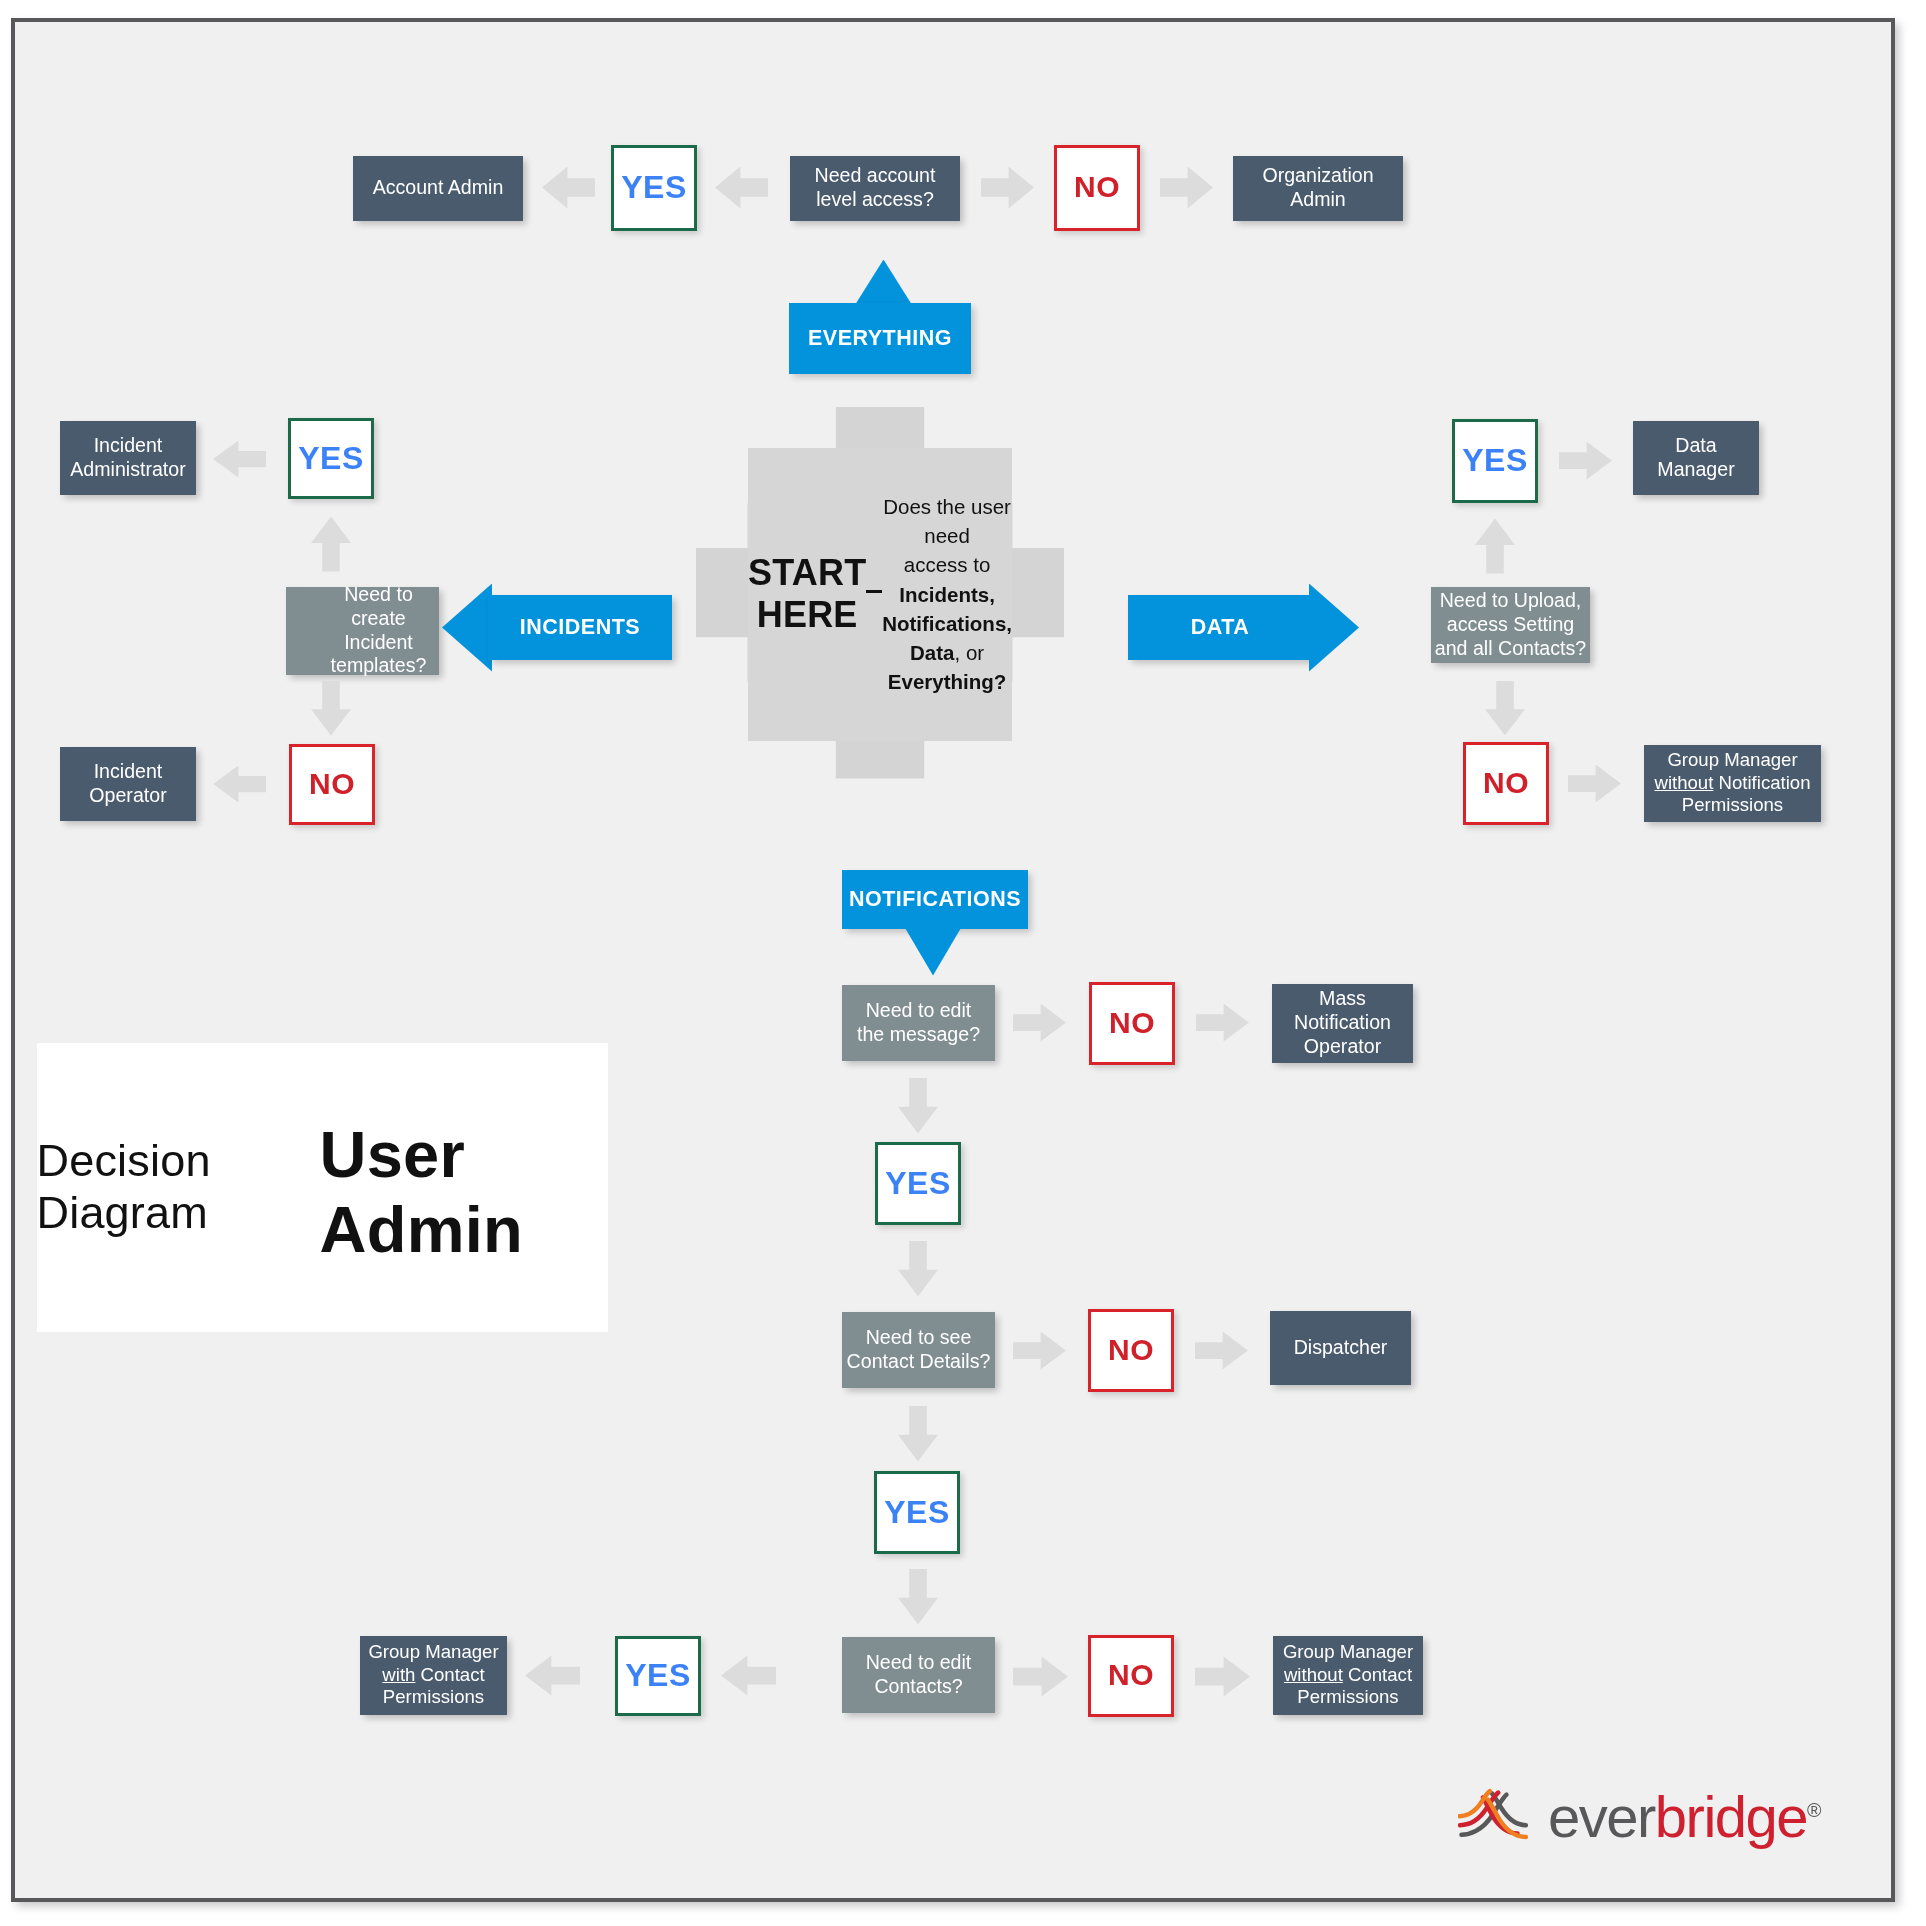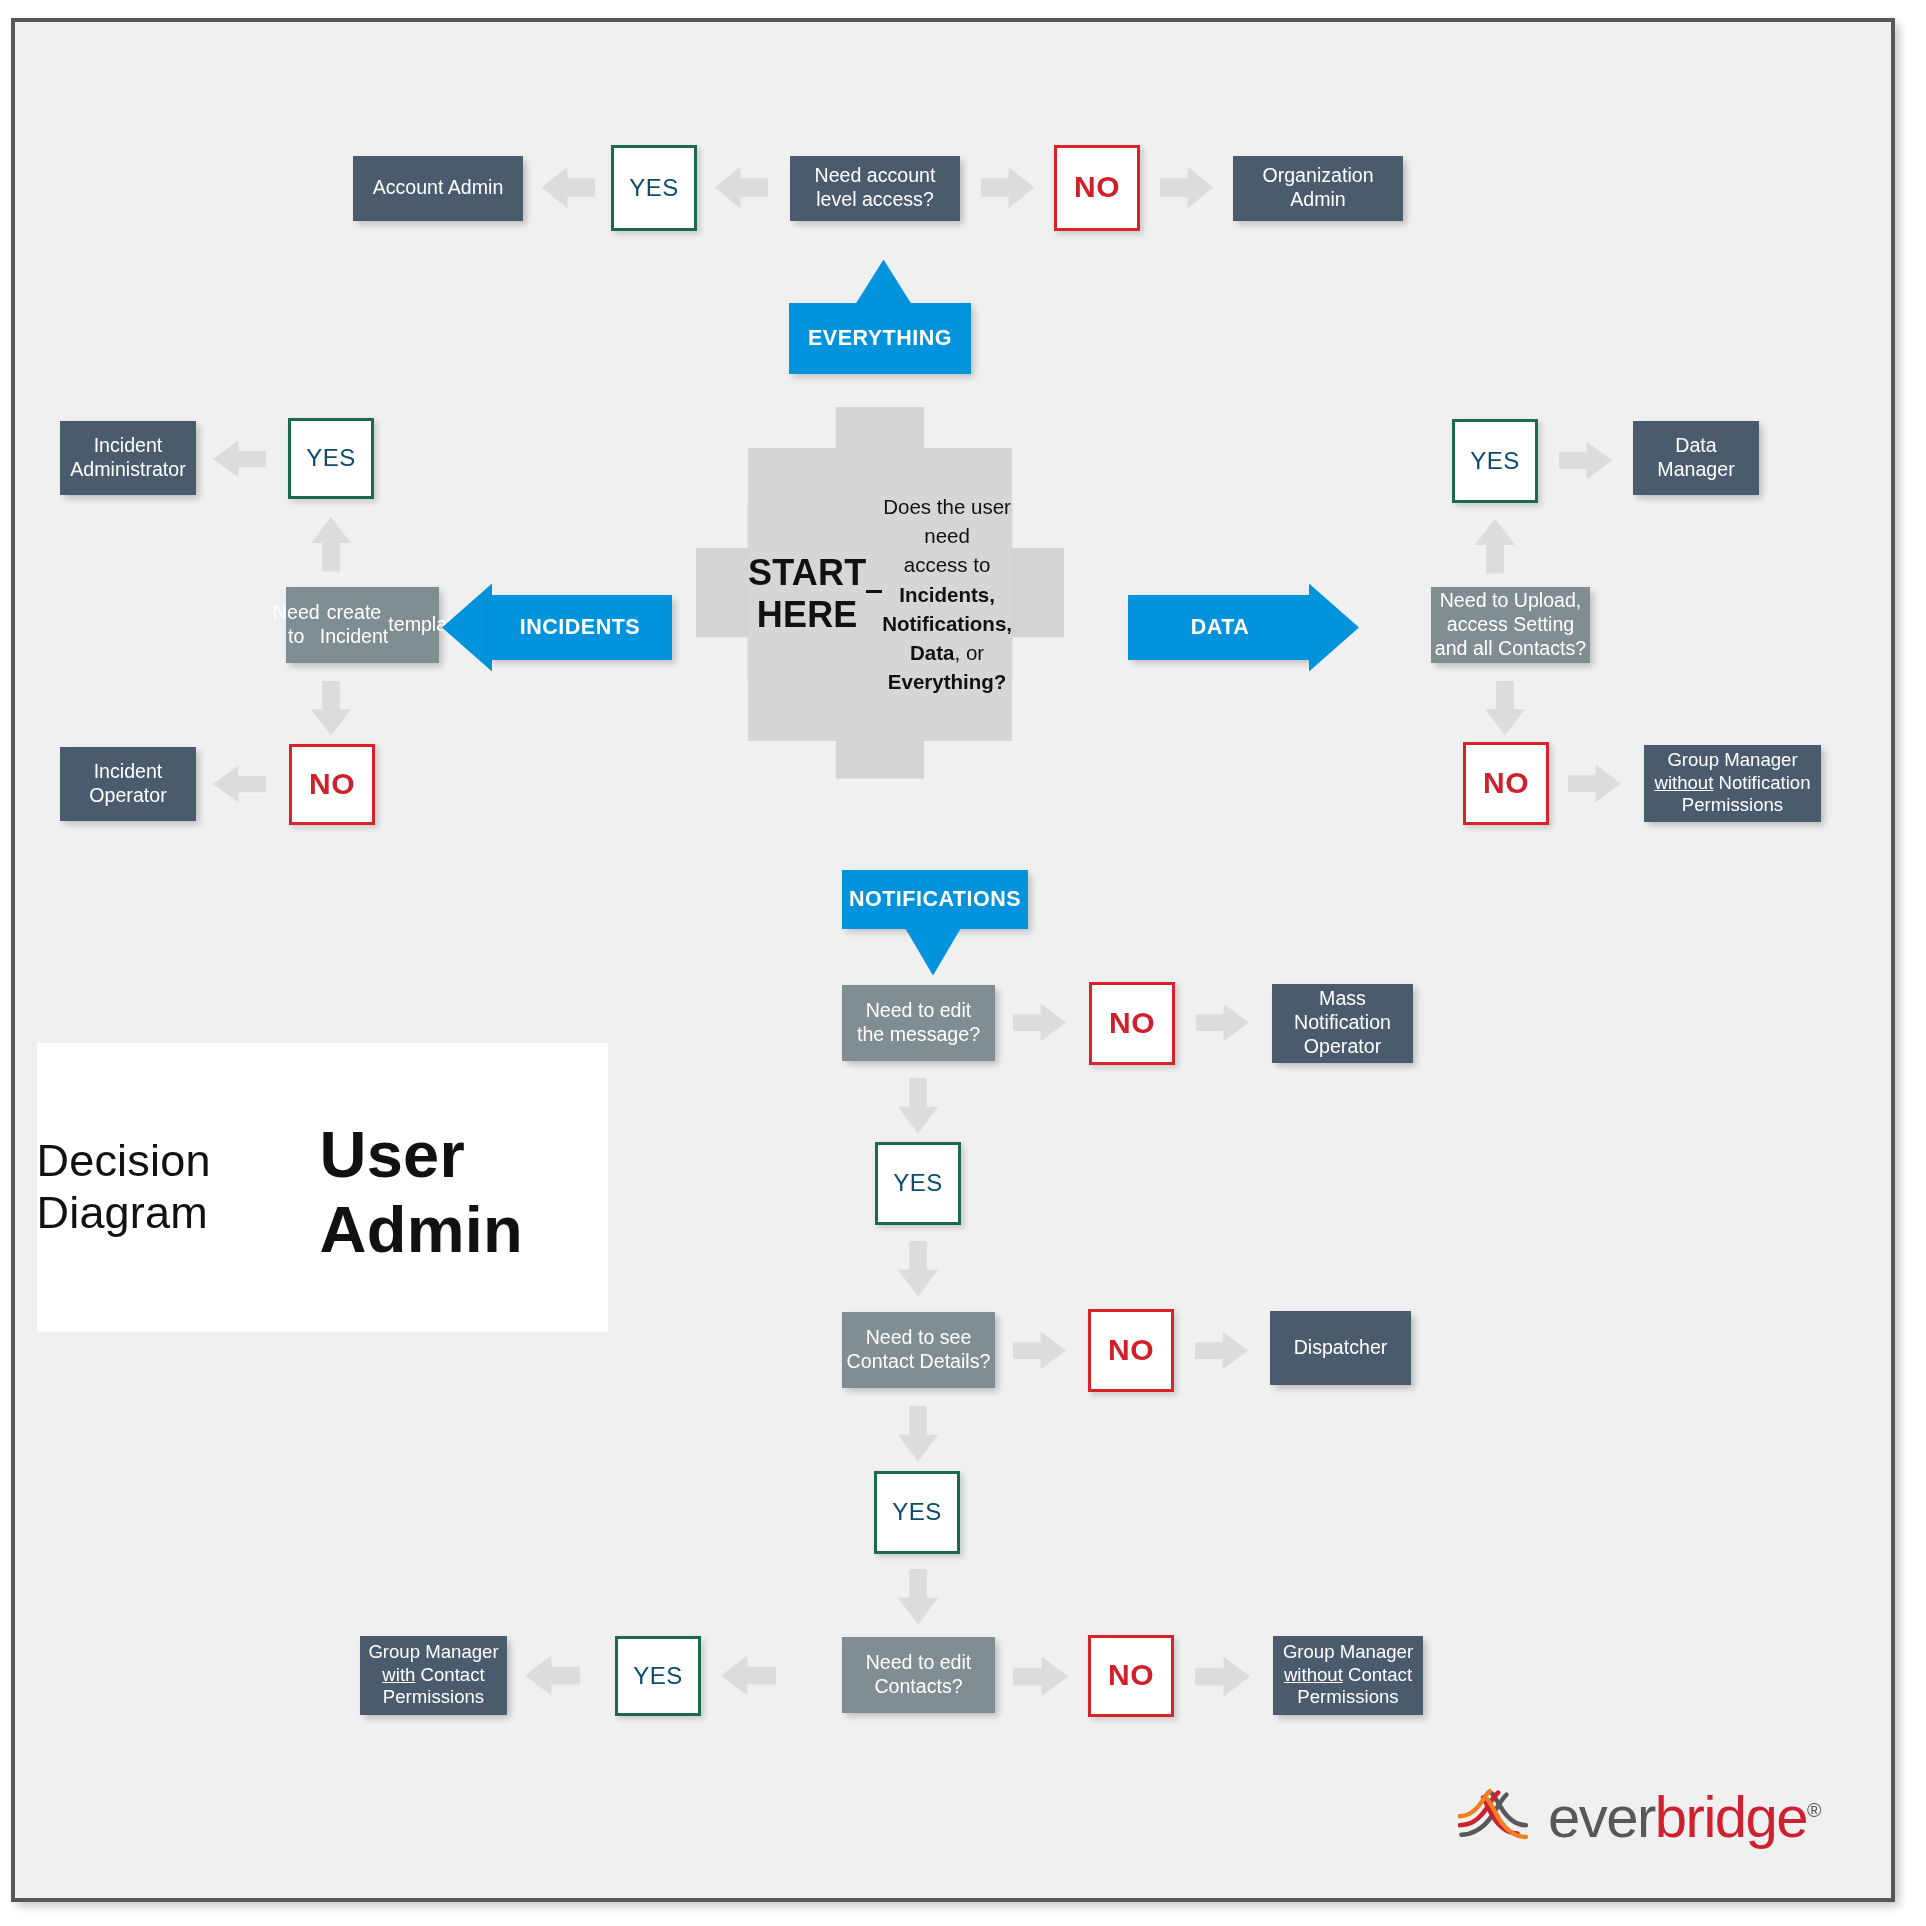--- a/index.html
+++ b/index.html
@@ -25,22 +25,22 @@
     background:#4a5b6e;color:#ffffff;
     box-shadow:4.4px 4.4px 6.8px rgba(0,0,0,.22);
     font-size:19.6px;
   }
   .gray{
     background:#808e92;color:#ffffff;
     box-shadow:4.4px 4.4px 6.8px rgba(0,0,0,.22);
     font-size:19.6px;
   }
   .yes{
-    background:#ffffff;border:3.4px solid #1b6b4a;color:#0c4a6e;
-    font-weight:normal;font-size:24px;letter-spacing:0.5px;
+    background:#ffffff;border:3.4px solid #1b6b4a;color:#3b82f6;
+    font-weight:bold;font-size:32px;letter-spacing:0.5px;
     box-shadow:3.4px 3.4px 5.9px rgba(0,0,0,.16);
   }
   .no{
     background:#ffffff;border:3.4px solid #d8232a;color:#d0202a;
     font-weight:bold;font-size:30px;letter-spacing:0.5px;
     box-shadow:3.4px 3.4px 5.9px rgba(0,0,0,.16);
   }
   .node u{text-decoration:underline;text-underline-offset:1px;}
 
   
@@ -150,21 +150,21 @@
   </div>
 
   <div class="arrow ar-left" style="left:198px;top:419px;width:53px;height:37px;"></div>
 
   <div class="node yes" style="left:273px;top:396px;width:86px;height:81px;">
     <span>YES</span>
   </div>
 
   <div class="arrow ar-up" style="left:296px;top:495px;width:40px;height:55px;"></div>
 
-  <div class="node gray" style="left:271px;top:565px;width:153px;height:76px;flex-direction:row;padding-left:32px;">
+  <div class="node gray" style="left:271px;top:565px;width:153px;height:88px;flex-direction:column;padding-left:32px;">
     <span>Need to</span>
     <span>create Incident</span>
     <span>templates?</span>
   </div>
 
   <div class="arrow ar-down" style="left:296px;top:659px;width:40px;height:55px;"></div>
 
   <div class="node no" style="left:274px;top:722px;width:86px;height:81px;">
     <span>NO</span>
   </div>

